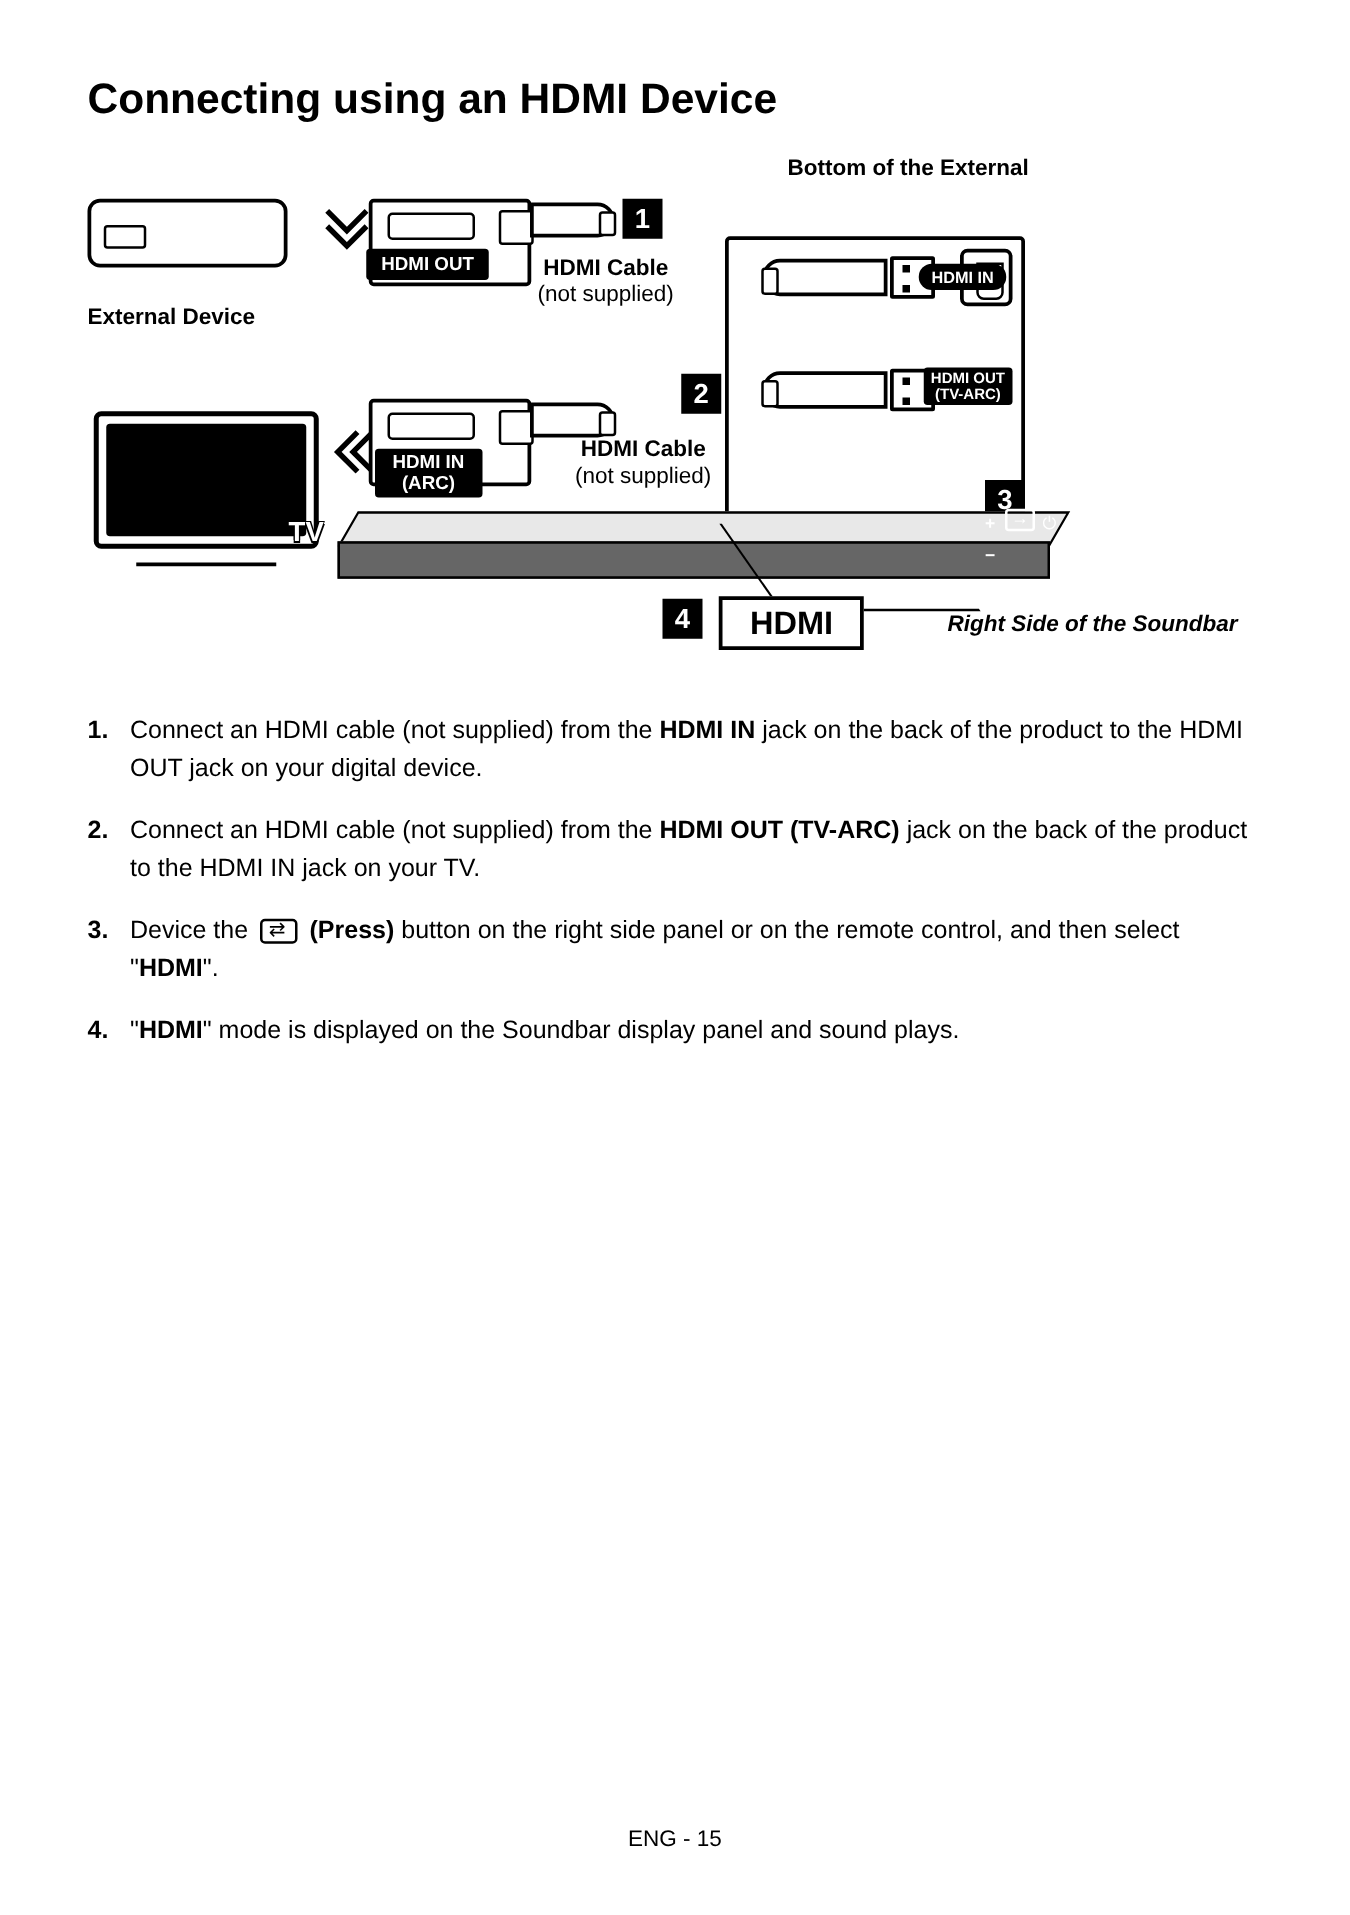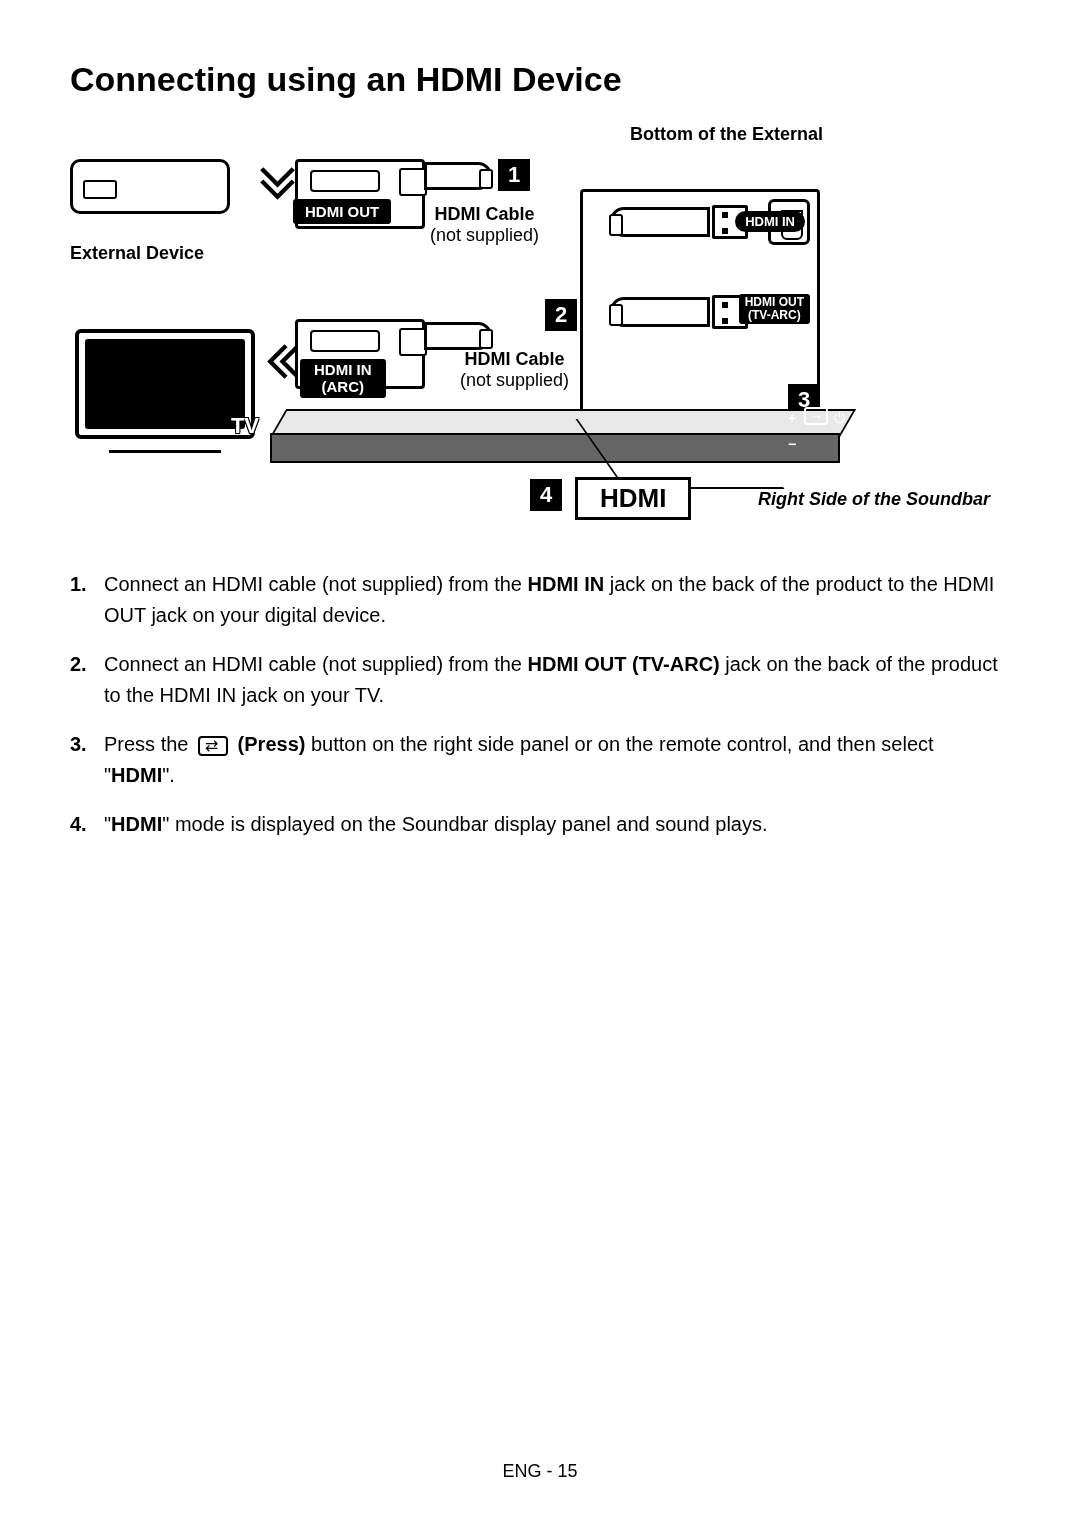--- a/index.html
+++ b/index.html
@@ -334,21 +334,21 @@
   </div>
   <div class="step">
     <div class="num">2.</div>
     <div class="txt">
       <span>Connect an HDMI cable (not supplied) from the </span><b>HDMI OUT (TV-ARC)</b><span> jack on the back of the product to the HDMI IN jack on your TV.</span>
     </div>
   </div>
   <div class="step">
     <div class="num">3.</div>
     <div class="txt">
-      <span>Press the </span><span class="src-icon"></span><b> (Press)</b><span> button on the right side panel or on the remote control, and then select "</span><b>HDMI</b><span>".</span>
+      <span>Device the </span><span class="src-icon"></span><b> (Press)</b><span> button on the right side panel or on the remote control, and then select "</span><b>HDMI</b><span>".</span>
     </div>
   </div>
   <div class="step">
     <div class="num">4.</div>
     <div class="txt">
       <span>"</span><b>HDMI</b><span>" mode is displayed on the Soundbar display panel and sound plays.</span>
     </div>
   </div>
 </div>
 

